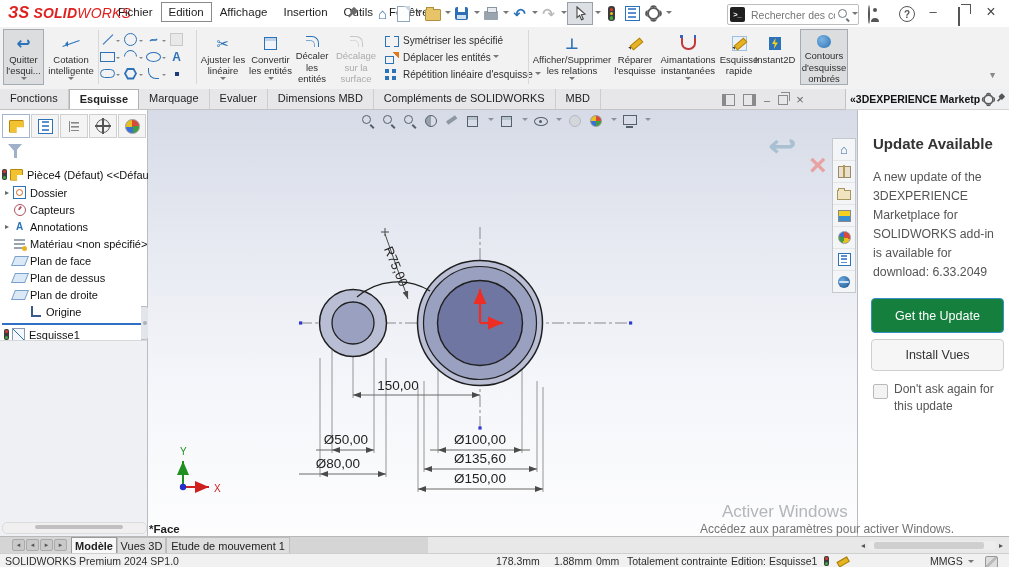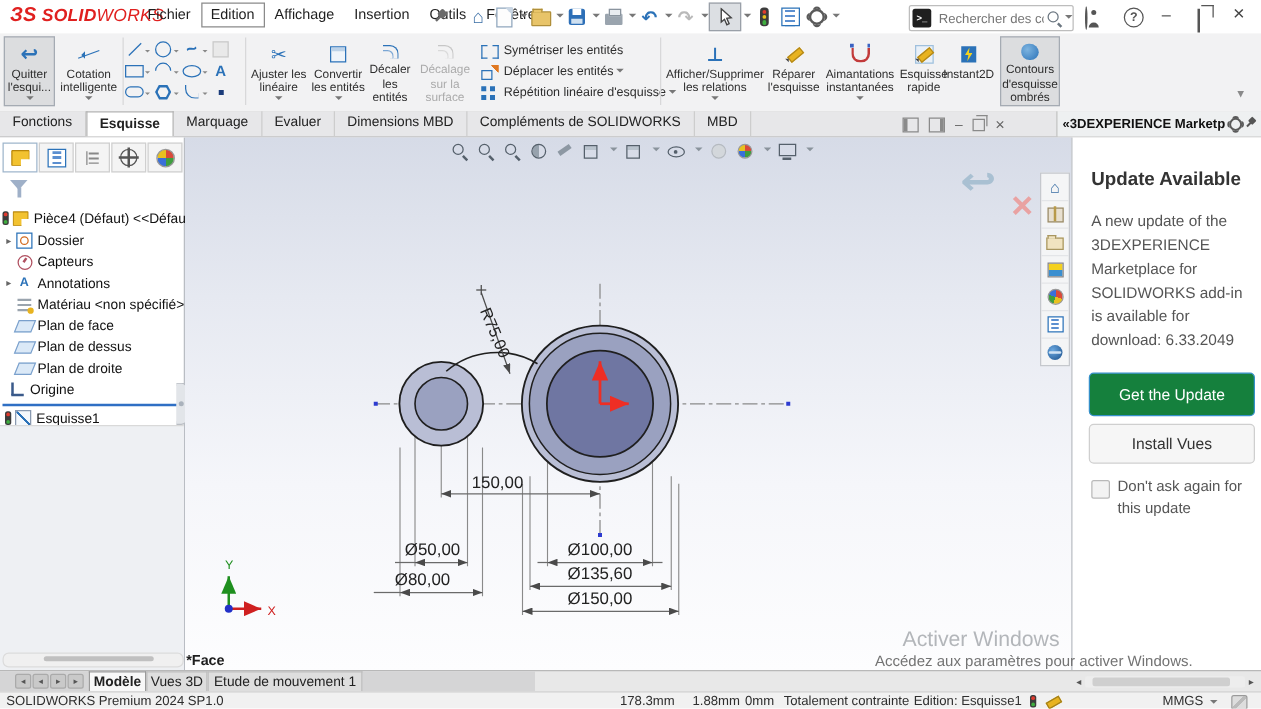--- a/index.html
+++ b/index.html
@@ -425,21 +425,21 @@
     <div class="rbtn disabled" style="left:331px;width:50px;">
       <span class="ricon">
           <span class="ic-offset pale"></span>
         </span>
       <span class="rlabel">Décalage sur la surface</span>
     </div>
 
     <div class="stack">
       <div class="rrow">
         <span class="sic ic-mirror"></span>
-        <span>Symétriser les entités</span>
+        <span>Symétriser les spécifié</span>
       </div>
       <div class="rrow">
         <span class="sic ic-move"></span>
         <span>Déplacer les entités</span>
           <span class="dd"></span>
       </div>
       <div class="rrow">
         <span class="sic ic-pattern"></span>
         <span>Répétition linéaire d'esquisse</span>
           <span class="dd"></span>
@@ -579,21 +579,21 @@
             <span class="i-plane"></span>
           </span>
         <span>Plan de dessus</span>
       </div>
       <div class="trow" style="top:124px;left:12px;align-items:center;">
         <span class="tico">
             <span class="i-plane"></span>
           </span>
         <span>Plan de droite</span>
       </div>
-      <div class="trow" style="top:141px;left:6px;">
+      <div class="trow" style="top:141px;left:28px;">
         <span class="tico">
             <span class="i-origin"></span>
           </span>
         <span>Origine</span>
       </div>
       <div class="rollback" style="top:161px;"></div>
       <div class="trow" style="top:164px;left:4px;">
         <span class="i-tl">
             <i class="r"></i>
             <i class="g"></i>

